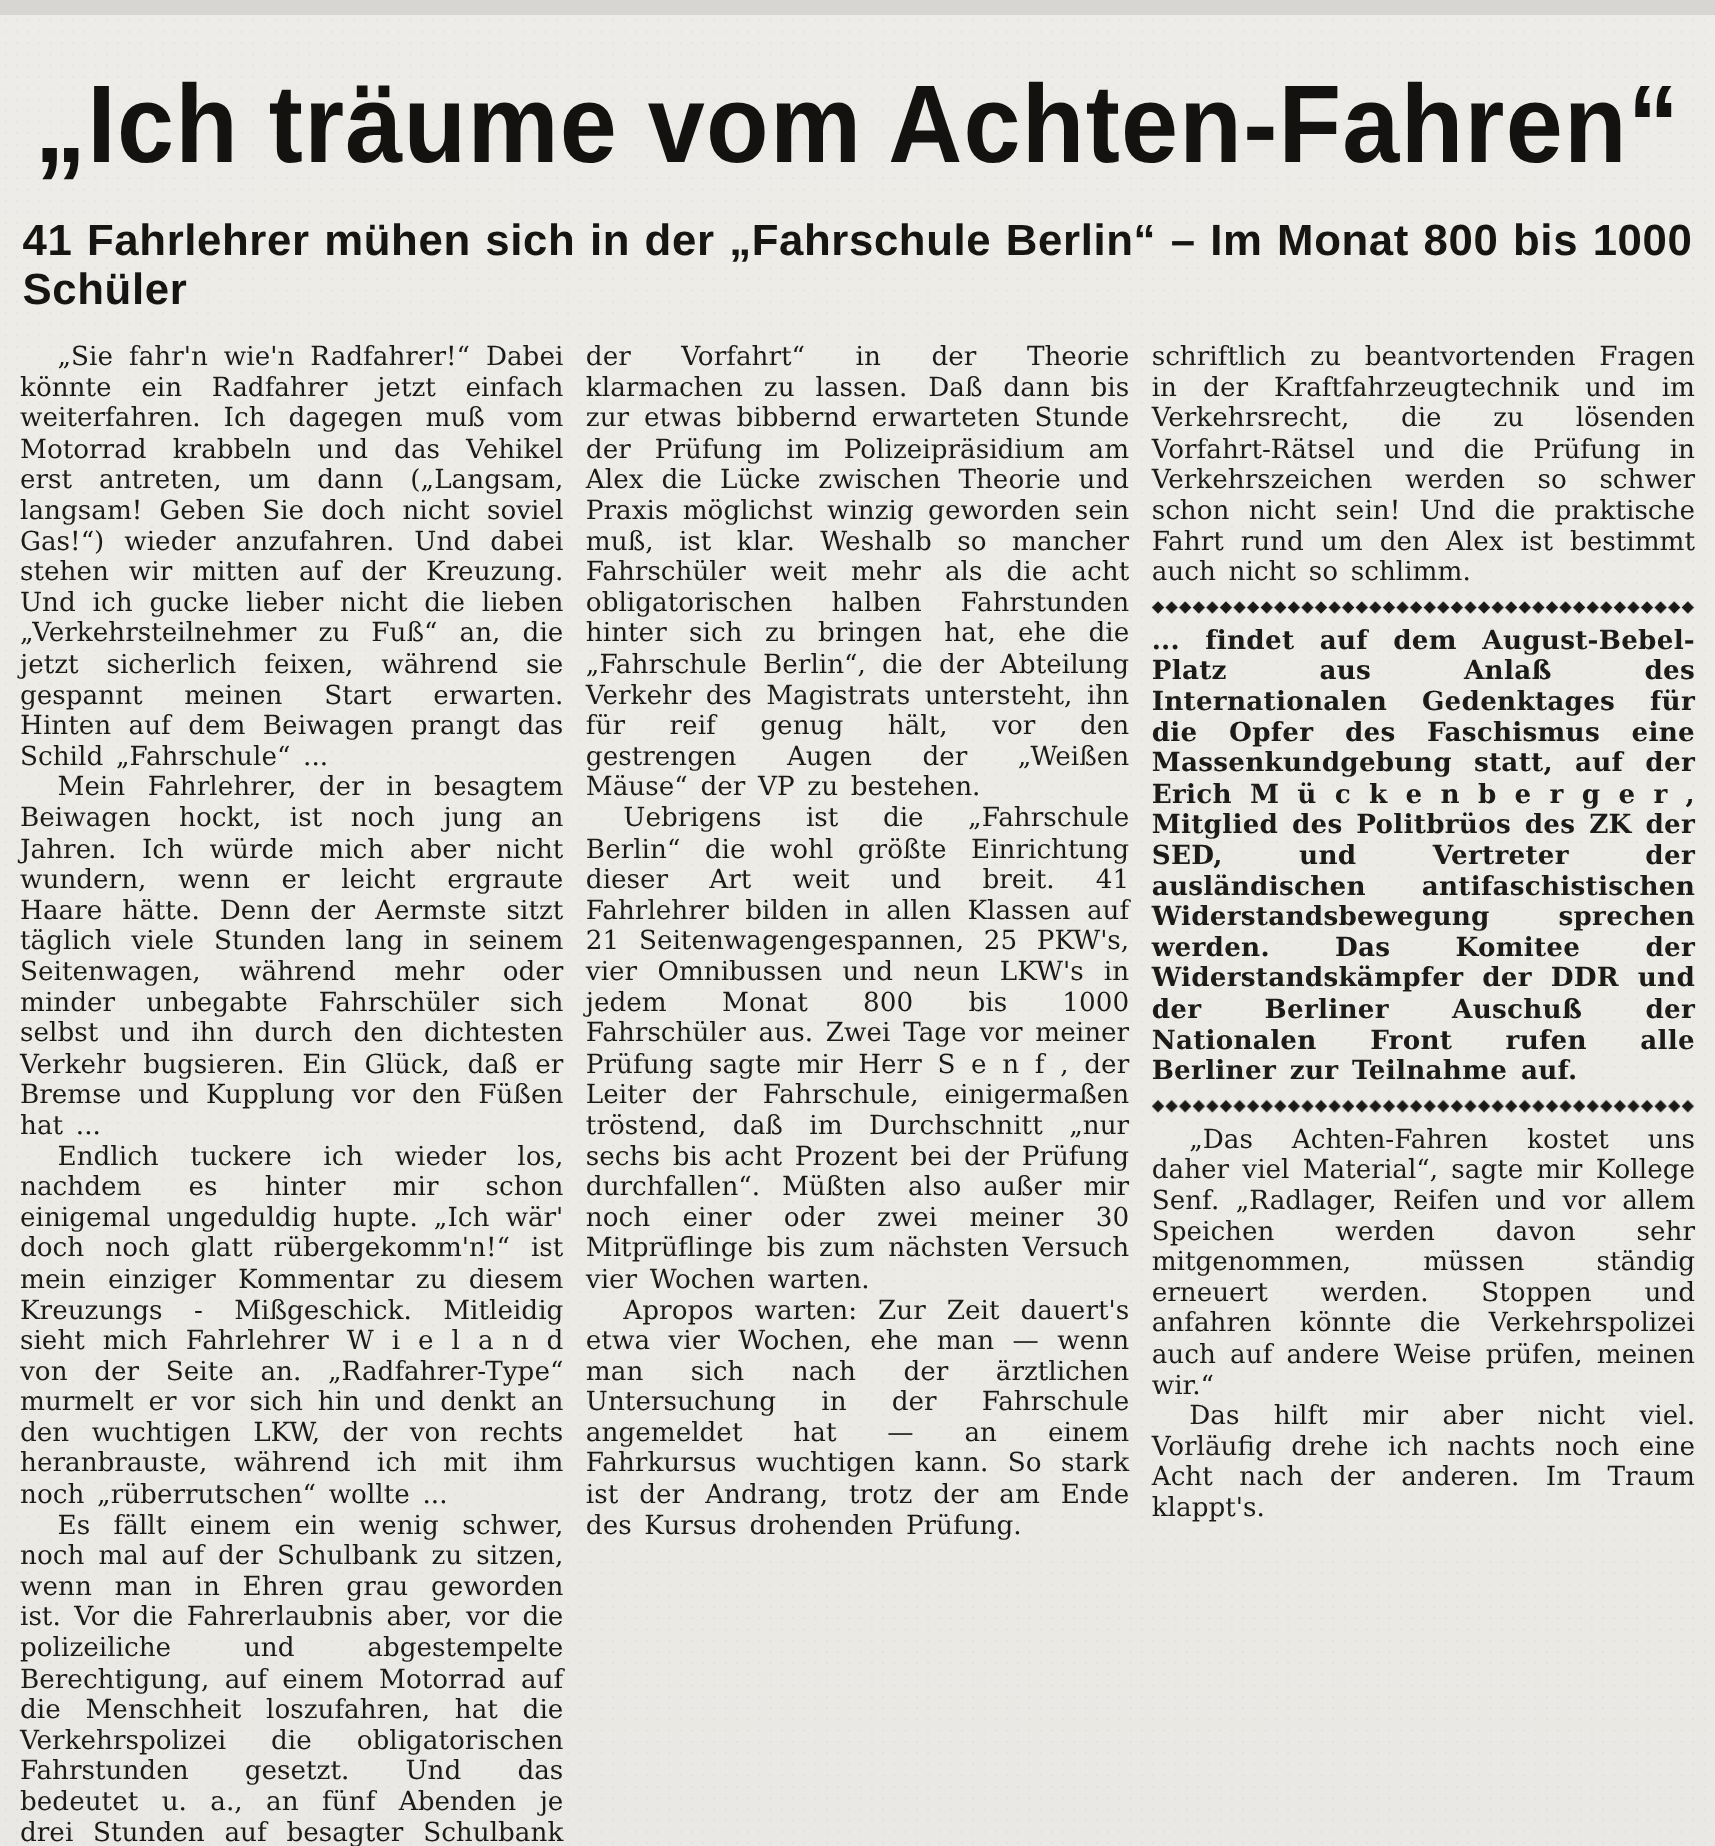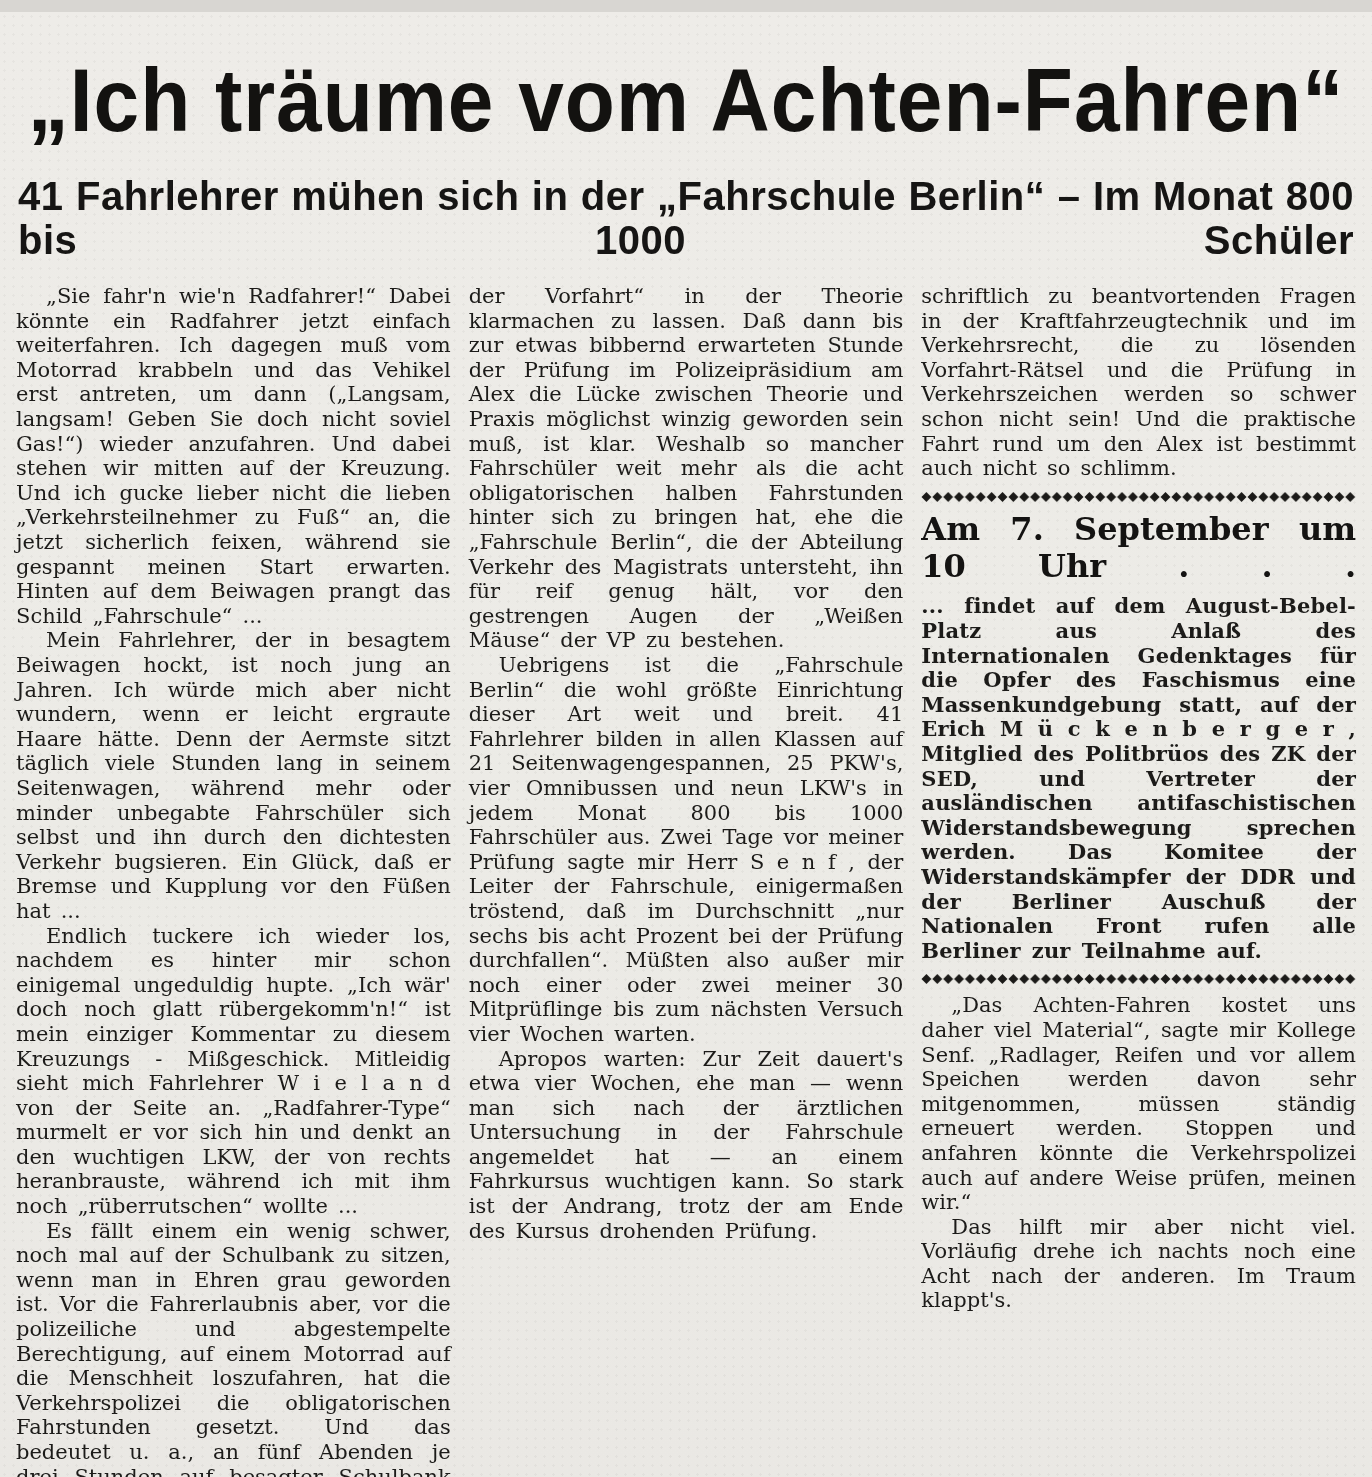--- a/index.html
+++ b/index.html
@@ -26,21 +26,21 @@
     letter-spacing:1px;
     text-align:center;
     color:#131210;
     transform:scaleY(1.08);
     transform-origin:top center;
   }
   .subhead{
     margin:34px 18px 0;
     font-family:"Liberation Sans", sans-serif;
     font-weight:bold;
-    font-size:40px;
+    font-size:35px;
     line-height:1.1;
     color:#161514;
     text-align:justify;
     text-align-last:justify;
     letter-spacing:.5px;
   }
   
   .cols{
     display:flex;
     gap:18px;
@@ -122,21 +122,20 @@
     </section>
 
     <section class="col">
       <p class="noindent">schriftlich zu beantvortenden Fragen in der Kraftfahrzeugtechnik und im Verkehrsrecht, die zu lösenden Vorfahrt-Rätsel und die Prüfung in Verkehrszeichen werden so schwer schon nicht sein! Und die praktische Fahrt rund um den Alex ist bestimmt auch nicht so schlimm.</p>
 
       <svg class="divider" viewBox="0 0 440 12" preserveAspectRatio="none">
           <rect x="0" y="0" width="440" height="12" fill="url(#diamonds)"></rect>
         </svg>
 
       <aside>
-        <h3 class="box-title">Am 7. September um 10 Uhr . . .</h3>
         <p class="box-body noindent">... findet auf dem August-Bebel-Platz aus Anlaß des Internationalen Gedenktages für die Opfer des Faschismus eine Massenkundgebung statt, auf der Erich M ü c k e n b e r g e r , Mitglied des Politbrüos des ZK der SED, und Vertreter der ausländischen antifaschistischen Widerstandsbewegung sprechen werden. Das Komitee der Widerstandskämpfer der DDR und der Berliner Auschuß der Nationalen Front rufen alle Berliner zur Teilnahme auf.</p>
       </aside>
 
       <svg class="divider" viewBox="0 0 440 12" preserveAspectRatio="none">
           <rect x="0" y="0" width="440" height="12" fill="url(#diamonds)"></rect>
         </svg>
 
       <p>„Das Achten-Fahren kostet uns daher viel Material“, sagte mir Kollege Senf. „Radlager, Reifen und vor allem Speichen werden davon sehr mitgenommen, müssen ständig erneuert werden. Stoppen und anfahren könnte die Verkehrspolizei auch auf andere Weise prüfen, meinen wir.“</p>
       <p>Das hilft mir aber nicht viel. Vorläufig drehe ich nachts noch eine Acht nach der anderen. Im Traum klappt's.</p>
 

